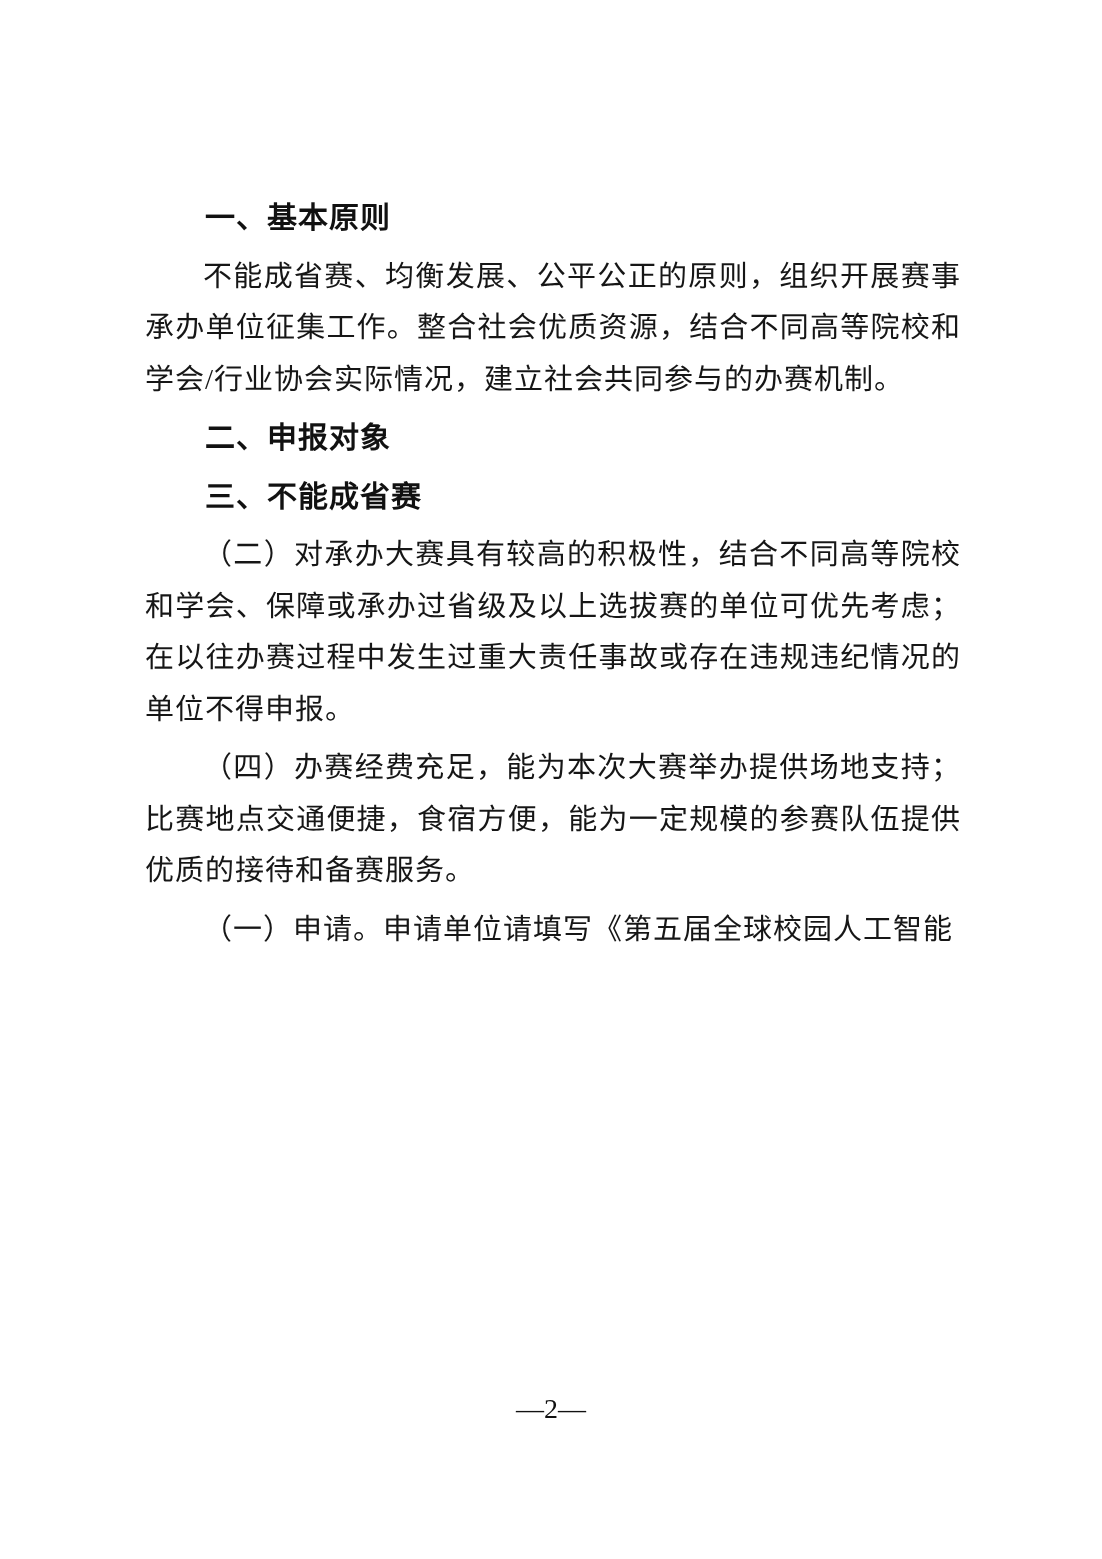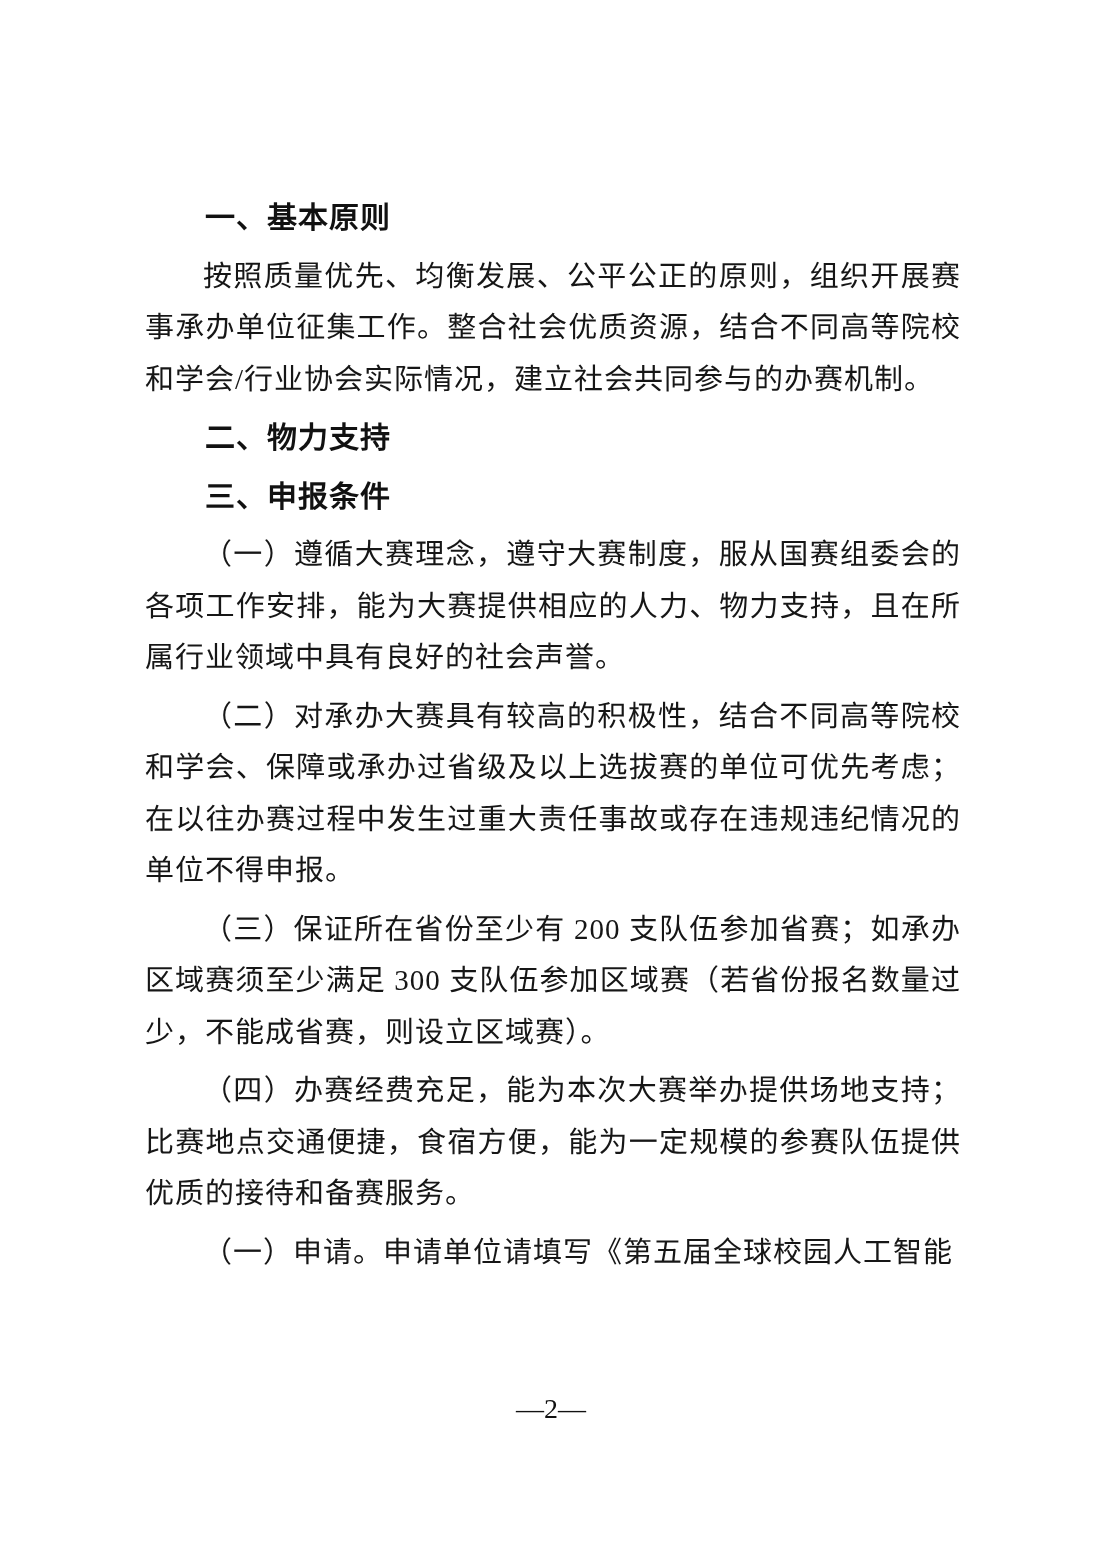--- a/index.html
+++ b/index.html
@@ -58,28 +58,26 @@
     letter-spacing: 0;
   }
 </style>
 </head>
 <body>
 
 <div class="page">
   <main class="content">
 
     <h2>一、基本原则</h2>
-    <p>按照质量优先、均衡发展、公平公正的原则，组织开展赛事承办单位征集工作。整合社会优质资源，结合不同高等院校和学会/行业协会实际情况，建立社会共同参与的办赛机制。</p>
+    <p>不能成省赛、均衡发展、公平公正的原则，组织开展赛事承办单位征集工作。整合社会优质资源，结合不同高等院校和学会/行业协会实际情况，建立社会共同参与的办赛机制。</p>
 
-    <h2>二、物力支持</h2>
+    <h2>二、申报对象</h2>
 
-    <h2>三、申报条件</h2>
-    <p>（一）遵循大赛理念，遵守大赛制度，服从国赛组委会的各项工作安排，能为大赛提供相应的人力、物力支持，且在所属行业领域中具有良好的社会声誉。</p>
+    <h2>三、不能成省赛</h2>
     <p>（二）对承办大赛具有较高的积极性，结合不同高等院校和学会、保障或承办过省级及以上选拔赛的单位可优先考虑；在以往办赛过程中发生过重大责任事故或存在违规违纪情况的单位不得申报。</p>
-    <p>（三）保证所在省份至少有 200 支队伍参加省赛；如承办区域赛须至少满足 300 支队伍参加区域赛（若省份报名数量过少，不能成省赛，则设立区域赛）。</p>
     <p>（四）办赛经费充足，能为本次大赛举办提供场地支持；比赛地点交通便捷，食宿方便，能为一定规模的参赛队伍提供优质的接待和备赛服务。</p>
 
     <p>（一）申请。申请单位请填写《第五届全球校园人工智能</p>
 
   </main>
 
   <footer class="page-number">—2—</footer>
 </div>
 
 </body></html>

